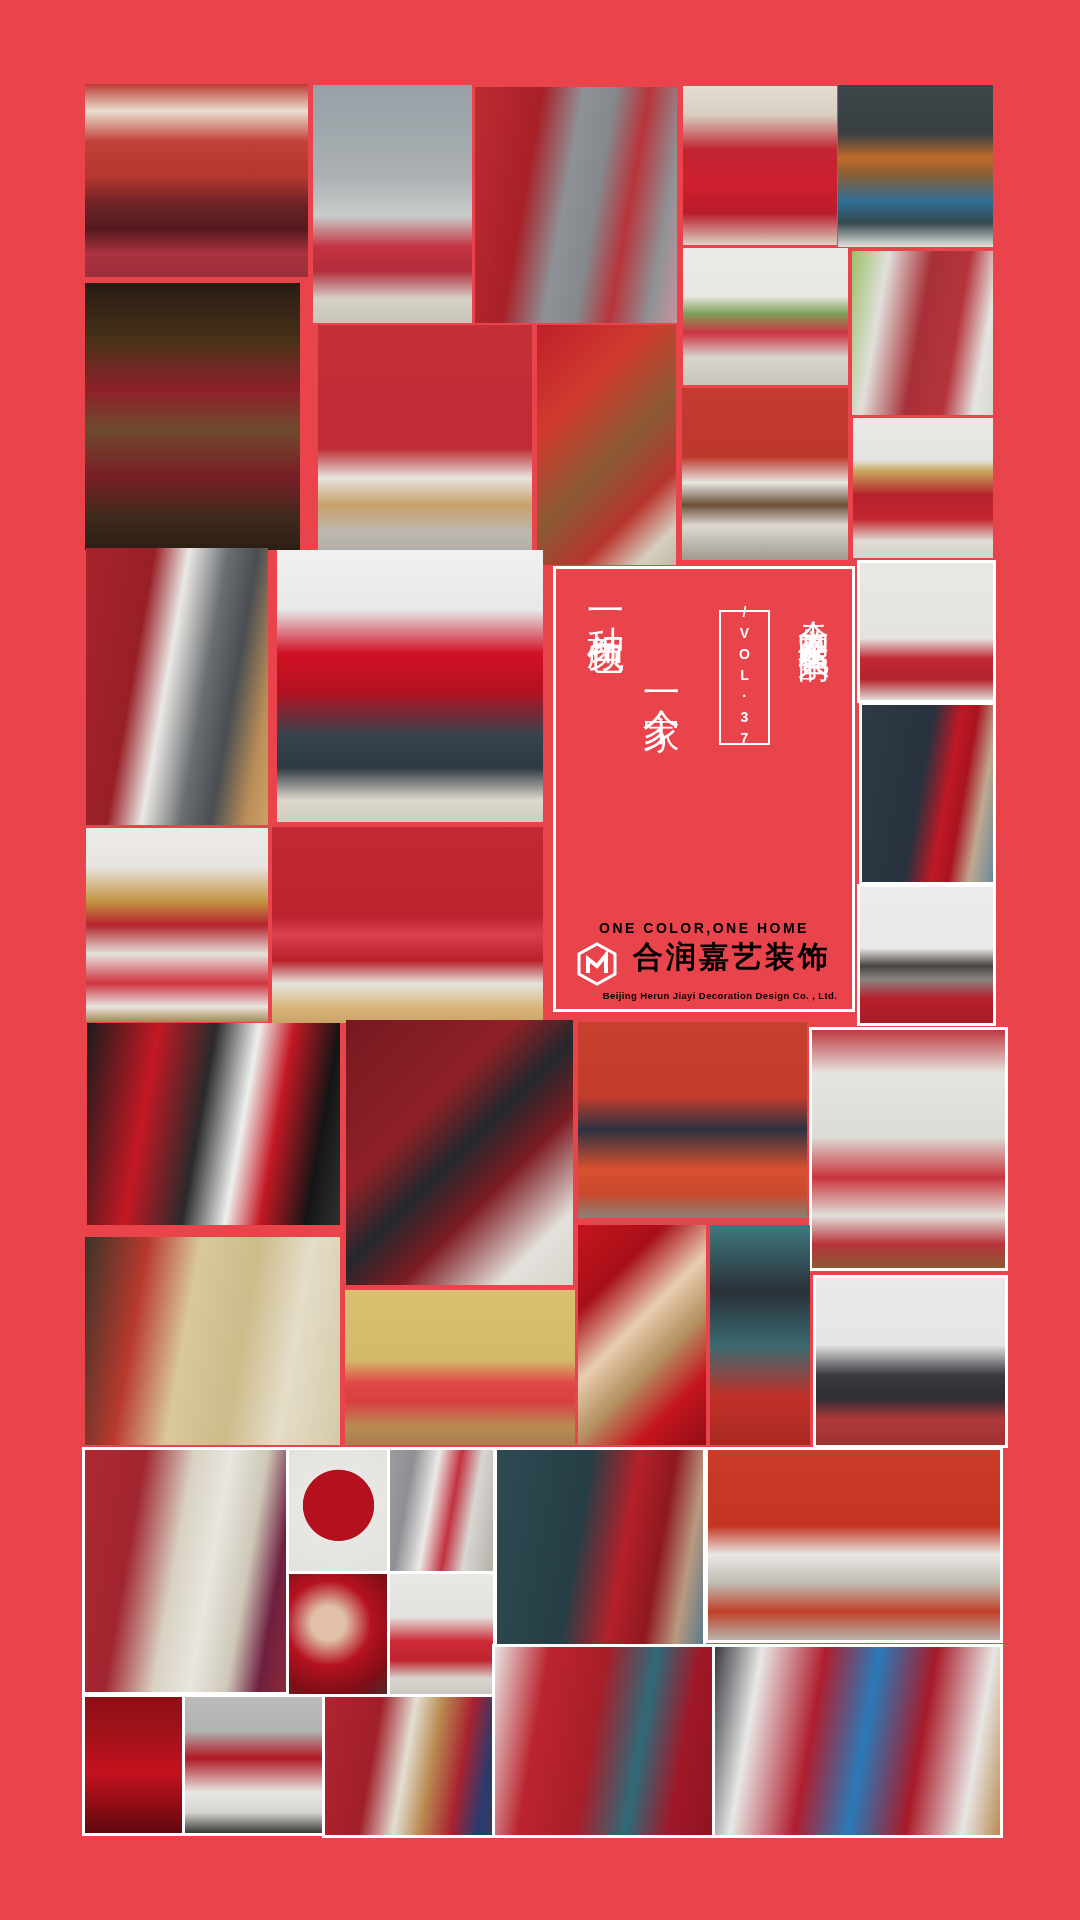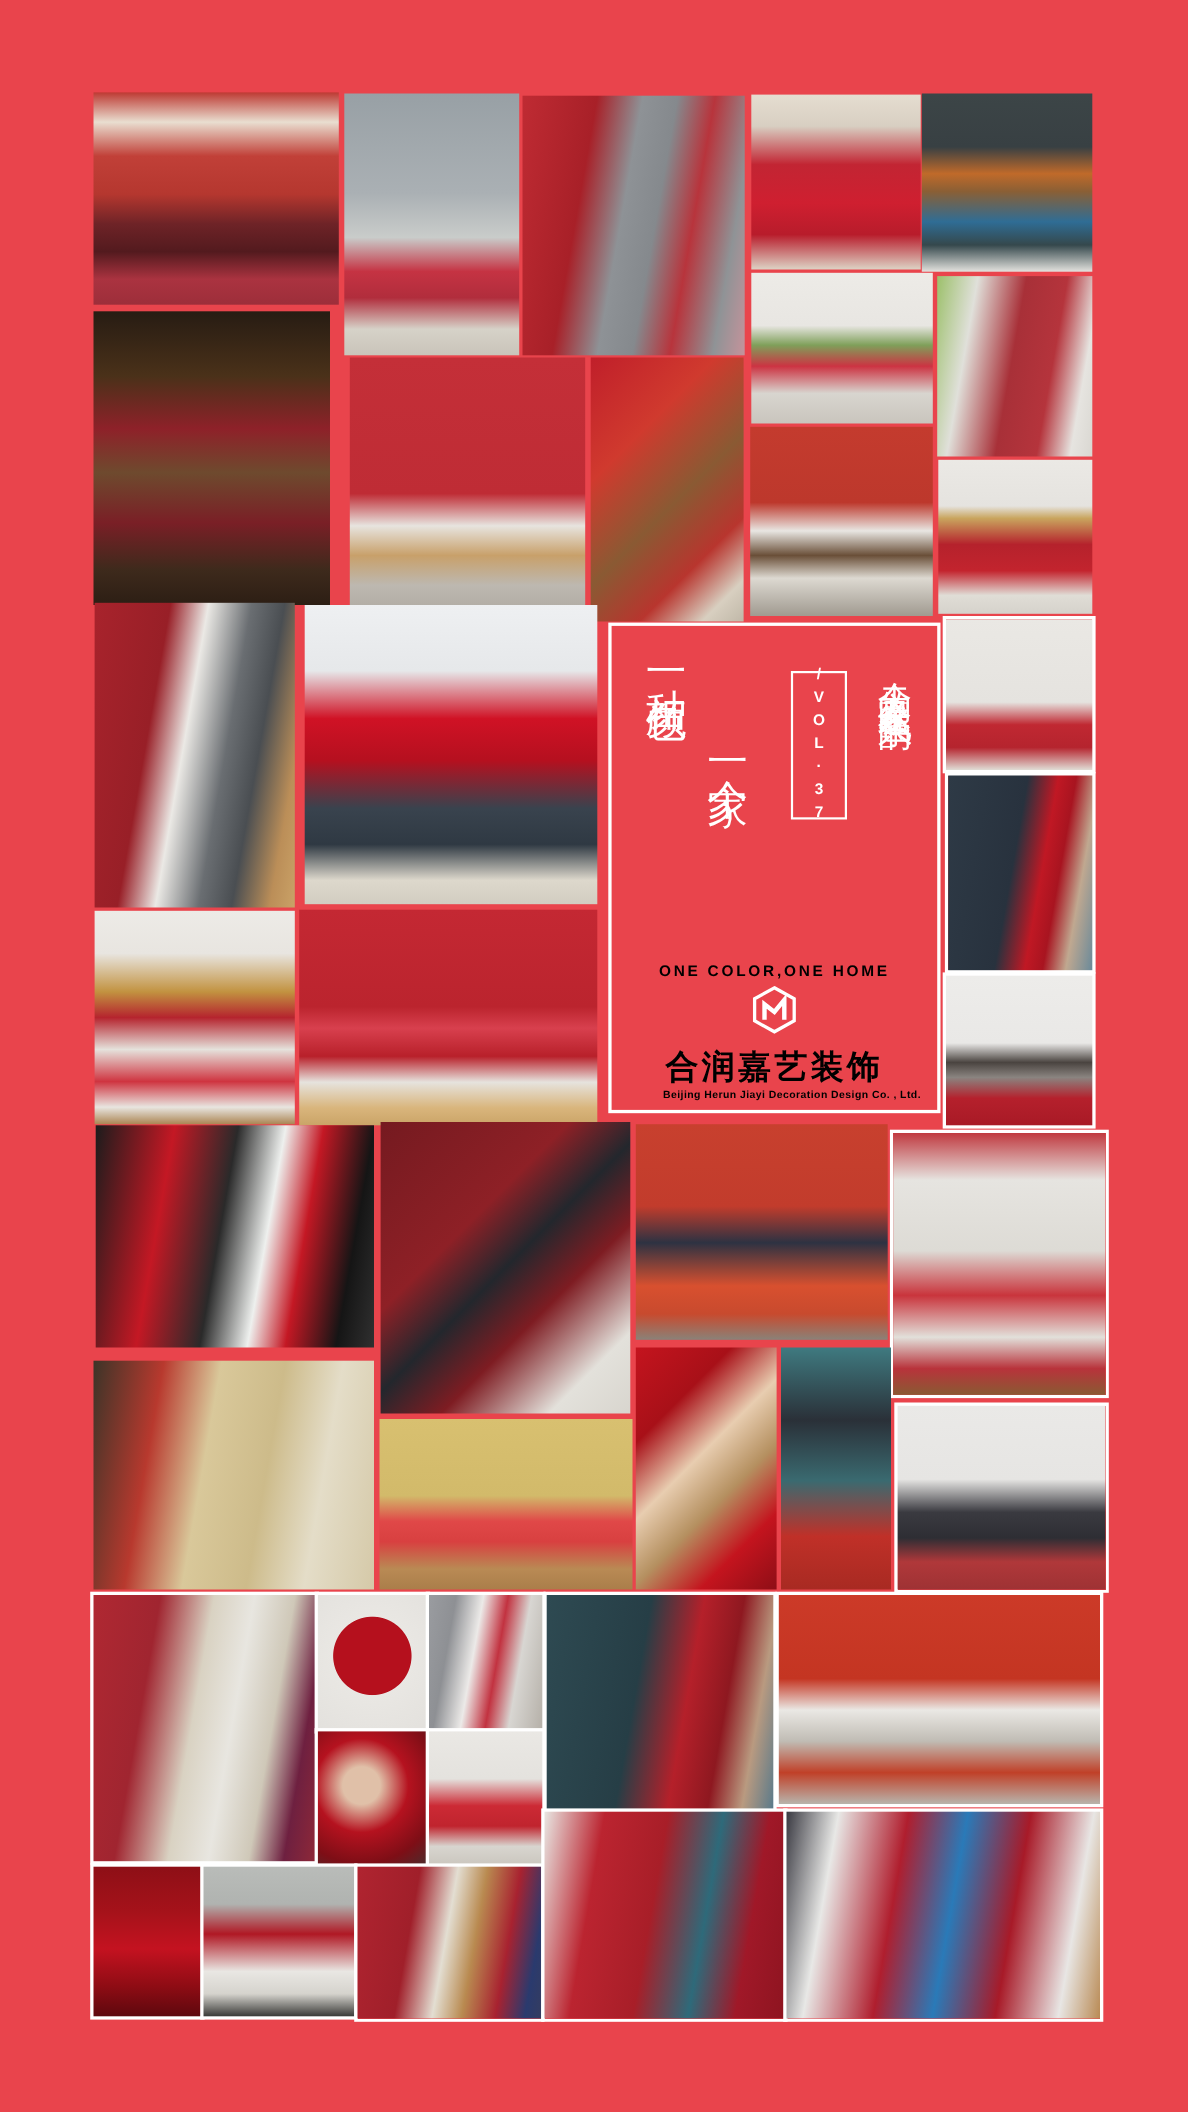--- a/index.html
+++ b/index.html
@@ -33,21 +33,21 @@
   }
   .voltext{
     color:#ffffff;writing-mode:vertical-rl;text-orientation:upright;
     font-size:14px;letter-spacing:5px;font-weight:600;
   }
   .title-col{left:236px;top:27px;font-size:31px;letter-spacing:4px;font-weight:500;}
   .brand{
     position:absolute;left:0;right:0;bottom:8px;text-align:center;color:#000000;
   }
   .tagline{font-size:14px;font-weight:600;letter-spacing:2.5px;margin-bottom:6px;}
-  .logo-row{display:flex;align-items:center;justify-content:center;gap:16px;flex-direction:column;}
+  .logo-row{display:flex;align-items:flex-start;justify-content:center;gap:16px;}
   .logo-icon{display:inline-flex;width:40px;height:44px;}
   .logo-name{font-size:30px;font-weight:bold;letter-spacing:3px;line-height:1;}
   .subtitle{font-size:9.5px;font-weight:bold;letter-spacing:0.4px;margin-top:4px;padding-left:32px;}
 </style>
 </head>
 <body style="background: rgb(233, 68, 76);">
 
 <div class="poster">
   <div class="collage">
       <div class="photo" style="left: 85px; top: 84px; width: 223px; height: 193px; background: linear-gradient(rgb(189, 58, 51) 0%, rgb(233, 222, 208) 14%, rgb(193, 64, 56) 30%, rgb(181, 55, 47) 48%, rgb(110, 35, 39) 62%, rgb(83, 26, 30) 75%, rgb(170, 51, 64) 88%, rgb(157, 46, 58) 100%);"></div>

